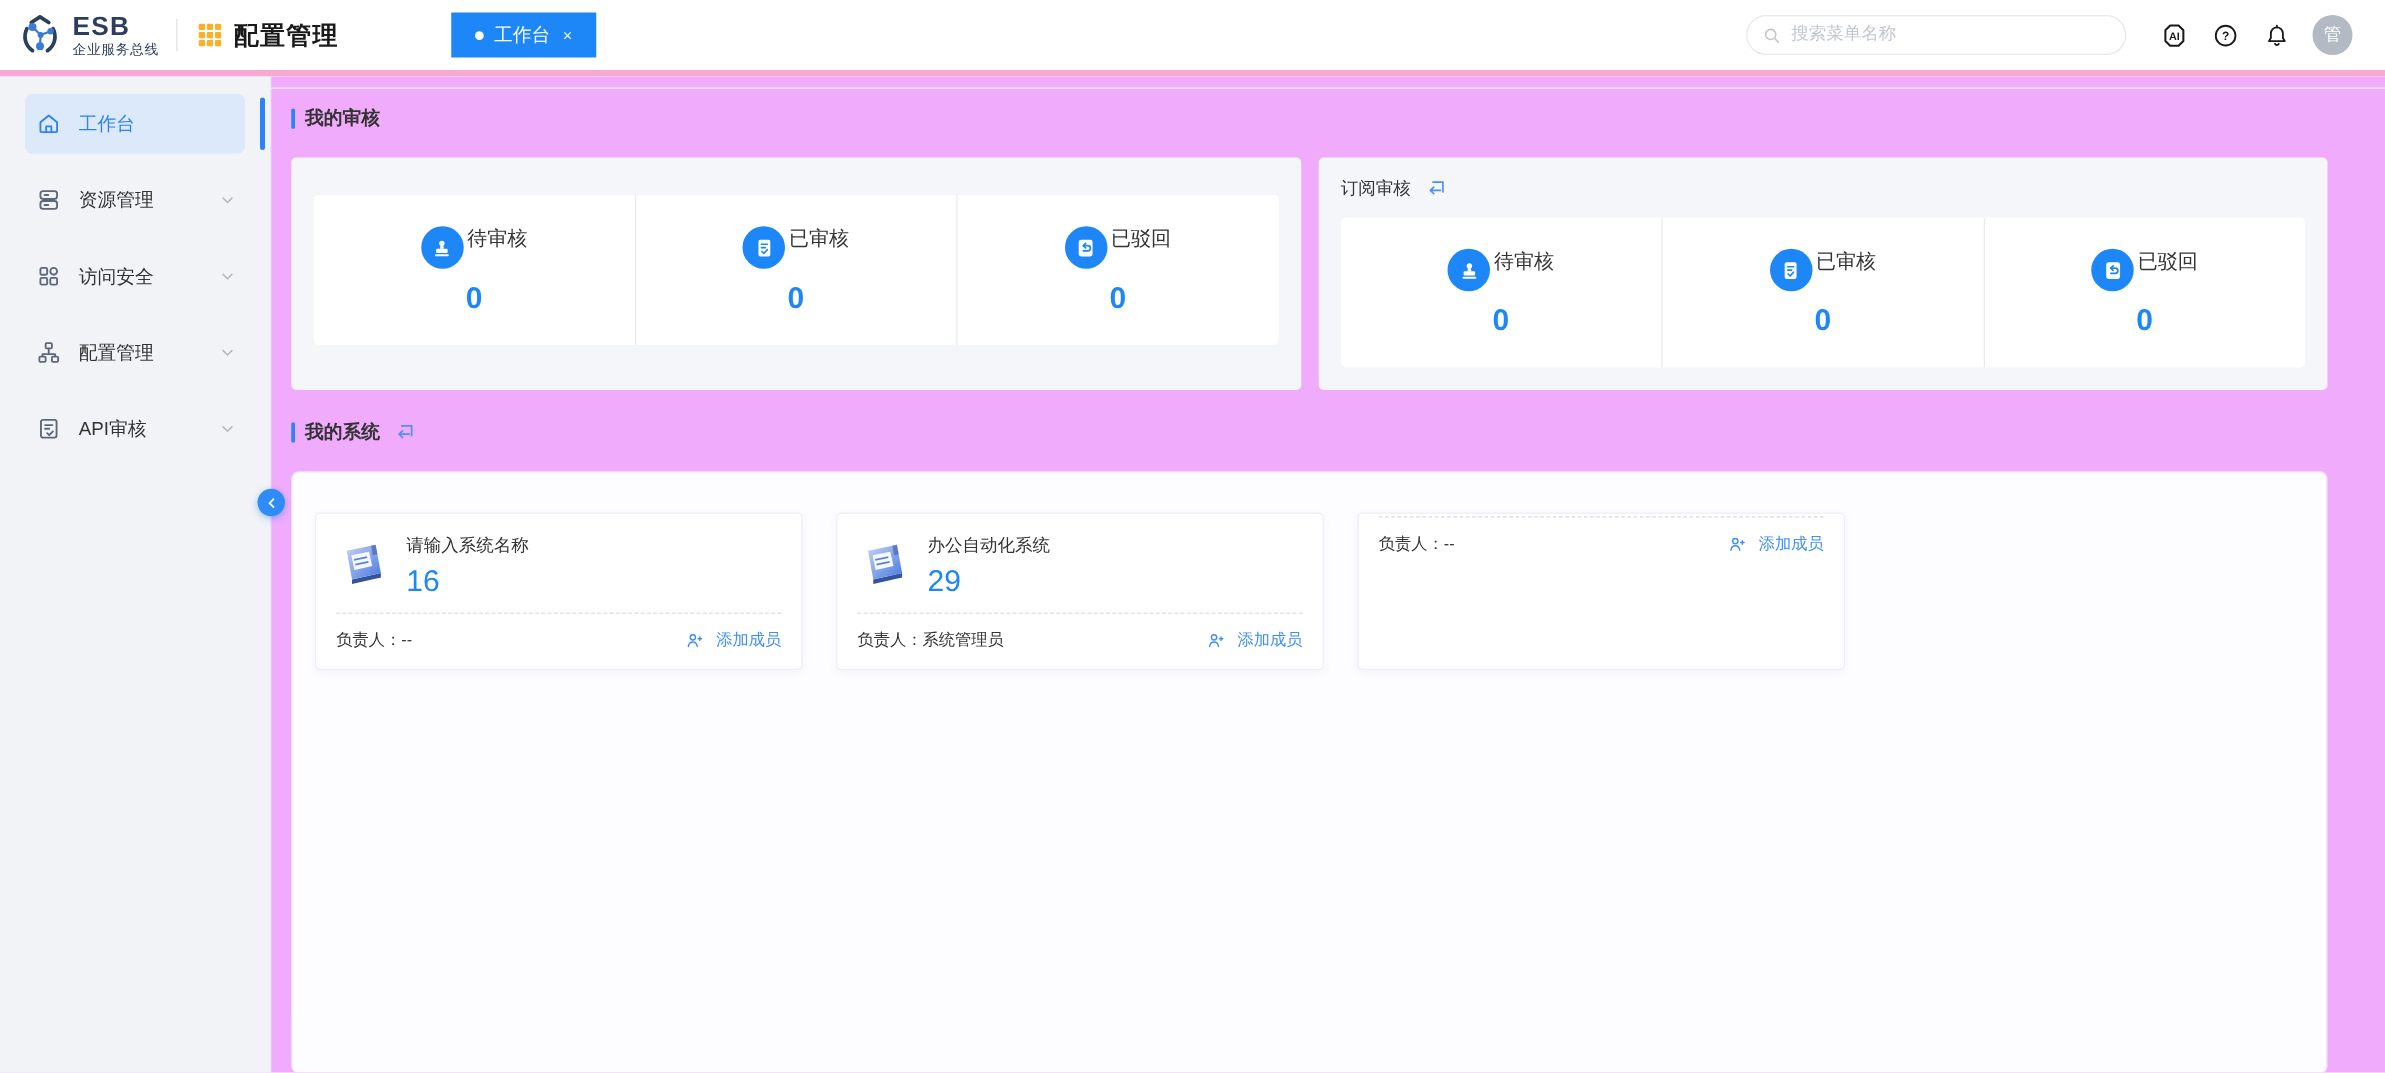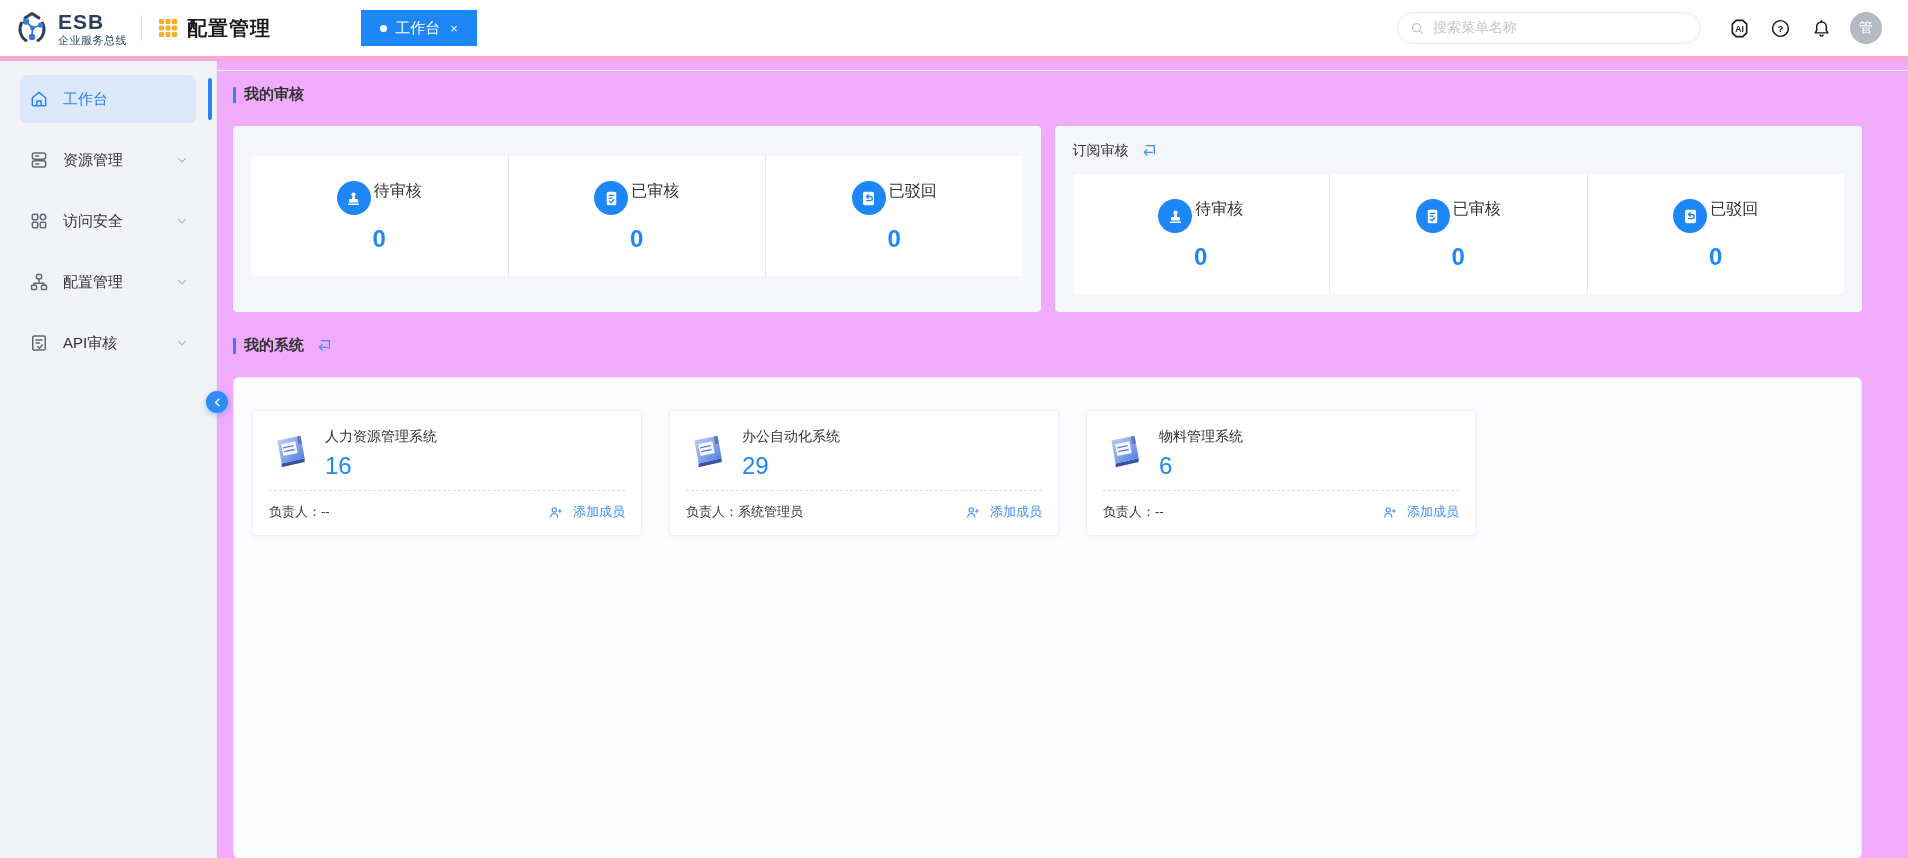--- a/index.html
+++ b/index.html
@@ -371,21 +371,21 @@
                       </linearGradient>
                   </defs>
                   <polygon points="12,32 34,27 34,30.5 12,35.5" fill="#33549c"></polygon>
                   <polygon points="8,10 30,5.5 34,27 12,32" fill="url(#gA)"></polygon>
                   <polygon points="11.5,13.5 25,10.8 27.4,21.8 13.8,24.8" fill="#ffffff" opacity="0.92"></polygon>
                   <path d="M13.5 17l10-2.1M14.5 20.6l10-2.1" stroke="#5a83d8" stroke-width="1.4"></path>
                   <polygon points="26.5,6.2 30,5.5 31.4,12.8 27.9,13.5" fill="#33549c" opacity="0.55"></polygon>
                 </svg>
               </span>
               <div class="sys-info">
-                <div class="sys-name">人力资源管理系统</div>
+                <div class="sys-name">请输入系统名称</div>
                 <div class="sys-count">16</div>
               </div>
             </div>
             <div class="sys-divider"></div>
             <div class="sys-footer">
               <div class="sys-owner"><span>负责人：</span><span>--</span></div>
               <div class="sys-add">
                 <span>
                   <svg width="15" height="15" viewBox="0 0 24 24" fill="none" stroke="#3e8ef7" stroke-width="1.8" stroke-linecap="round">
                       <circle cx="10" cy="7.8" r="3.4"></circle>
@@ -424,35 +424,20 @@
                       <path d="M4.3 19.5c.6-3.8 3-5.8 5.7-5.8s5.1 2 5.7 5.8"></path>
                       <path d="M16.8 9.5h4.4M19 7.3v4.4"></path>
                     </svg>
                 </span>
                 <span>添加成员</span>
               </div>
             </div>
           </div>
 
           <div class="sys-card">
-            <div class="sys-top">
-              <span class="sys-icon">
-                <svg width="42" height="42" viewBox="0 0 40 40">
-                  <polygon points="12,32 34,27 34,30.5 12,35.5" fill="#33549c"></polygon>
-                  <polygon points="8,10 30,5.5 34,27 12,32" fill="url(#gA)"></polygon>
-                  <polygon points="11.5,13.5 25,10.8 27.4,21.8 13.8,24.8" fill="#ffffff" opacity="0.92"></polygon>
-                  <path d="M13.5 17l10-2.1M14.5 20.6l10-2.1" stroke="#5a83d8" stroke-width="1.4"></path>
-                  <polygon points="26.5,6.2 30,5.5 31.4,12.8 27.9,13.5" fill="#33549c" opacity="0.55"></polygon>
-                </svg>
-              </span>
-              <div class="sys-info">
-                <div class="sys-name">物料管理系统</div>
-                <div class="sys-count">6</div>
-              </div>
-            </div>
             <div class="sys-divider"></div>
             <div class="sys-footer">
               <div class="sys-owner"><span>负责人：</span><span>--</span></div>
               <div class="sys-add">
                 <span>
                   <svg width="15" height="15" viewBox="0 0 24 24" fill="none" stroke="#3e8ef7" stroke-width="1.8" stroke-linecap="round">
                       <circle cx="10" cy="7.8" r="3.4"></circle>
                       <path d="M4.3 19.5c.6-3.8 3-5.8 5.7-5.8s5.1 2 5.7 5.8"></path>
                       <path d="M16.8 9.5h4.4M19 7.3v4.4"></path>
                     </svg>

